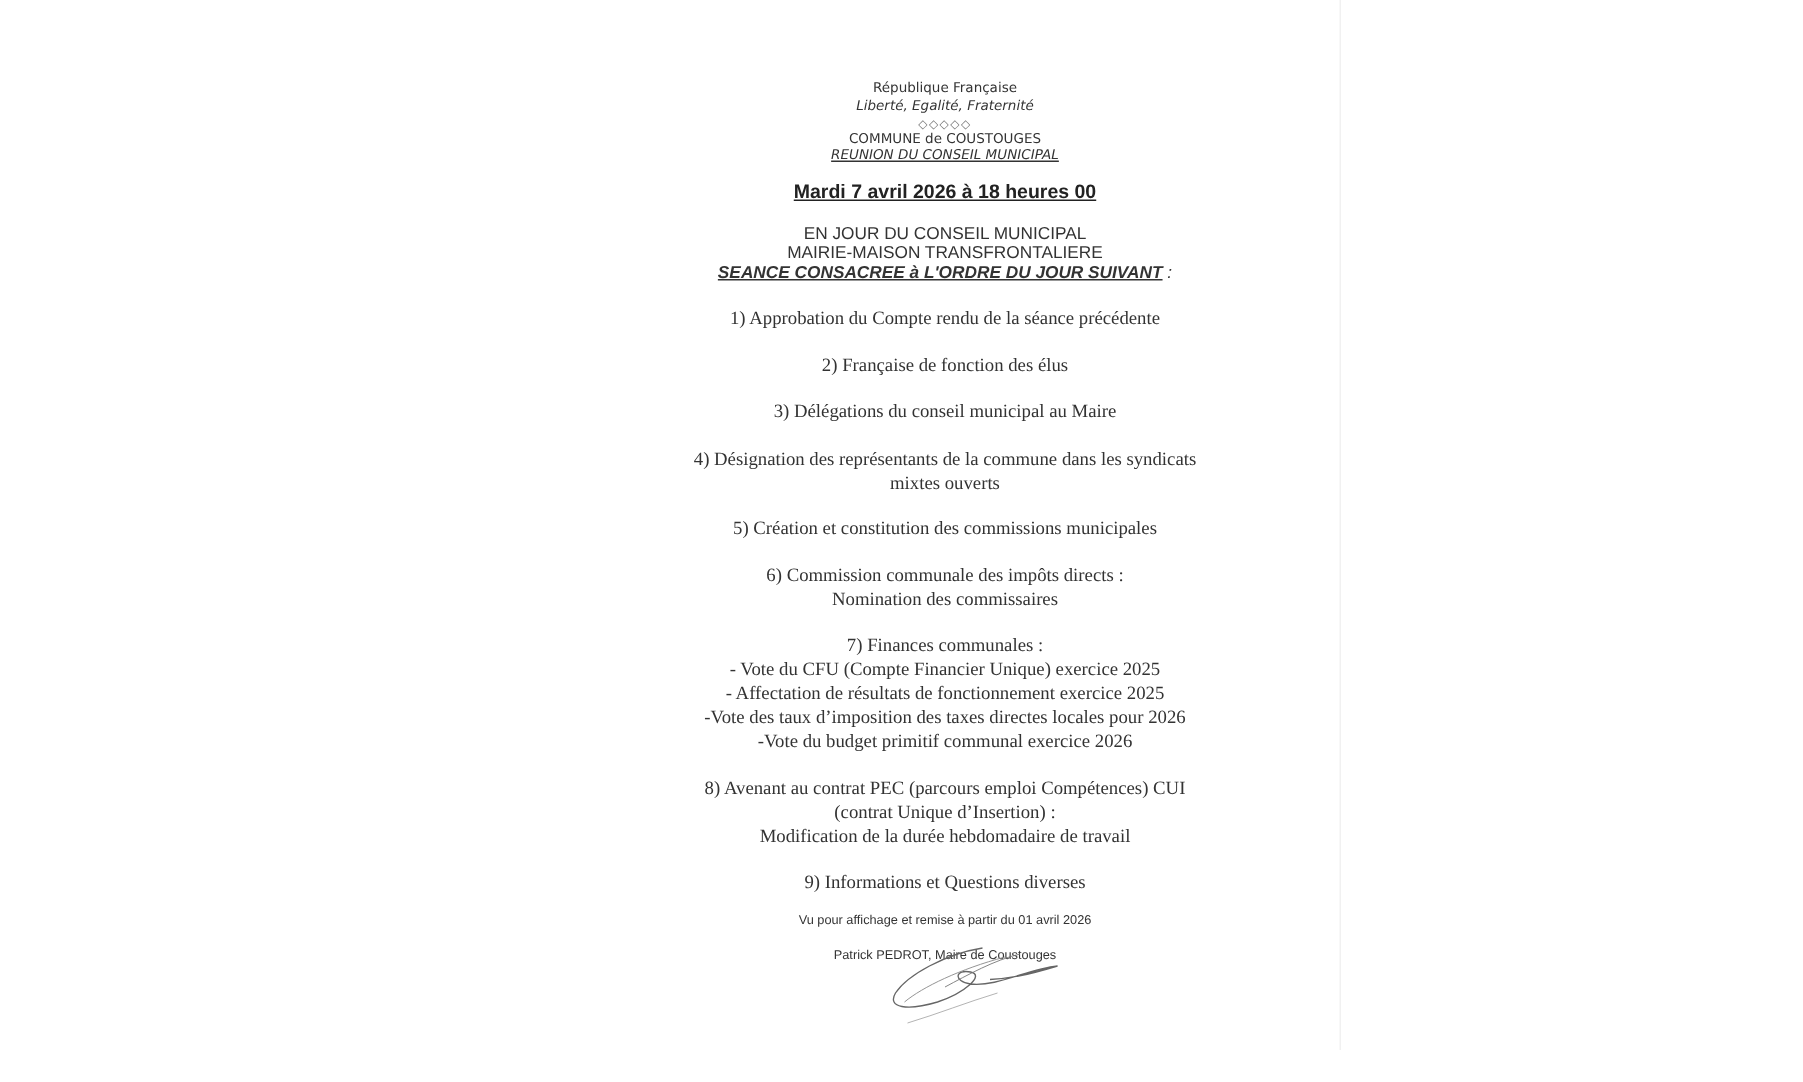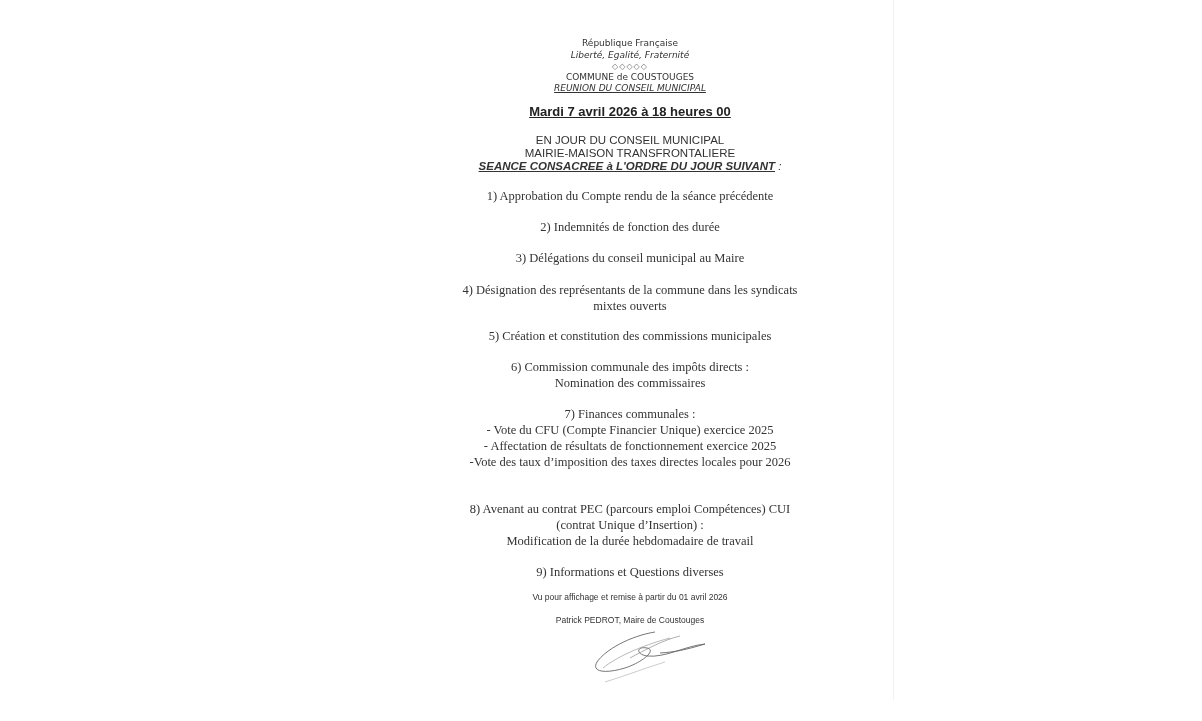--- a/index.html
+++ b/index.html
@@ -6,21 +6,21 @@
     body {
       width: 1202px; height: 721px; overflow: hidden;
       background: #ffffff; position: relative;
       font-family: "Liberation Serif", serif; color: #333;
     }
     .edge-line {
       position: absolute; left: 893px; top: 0; width: 1px; height: 700px;
       background: #f1f1f1;
     }
     .doc {
-      position: absolute; left: 400px; top: 0; width: 460px; height: 695px;
+      position: absolute; left: 400px; top: 16px; width: 460px; height: 695px;
       text-align: center;
     }
     .hdr { position: absolute; left: 0; width: 460px; font-family: "DejaVu Sans", sans-serif; font-size: 9px; color: #333; line-height: 11px; }
     .hdr.italic { font-style: italic; }
     .hdr.u { text-decoration: underline; }
     .diamonds { letter-spacing: 1px; color: #777; font-size: 8px; }
     .date {
       position: absolute; left: 0; width: 460px; top: 104px;
       font-family: "Liberation Sans", sans-serif; font-weight: bold; font-size: 13px;
       text-decoration: underline; color: #222;
@@ -58,21 +58,21 @@
   <div class="place" style="top:147px">MAIRIE-MAISON TRANSFRONTALIERE</div>
   <div class="place" style="top:160px">
     <span class="bold" style="font-weight:bold;font-style:italic;text-decoration:underline;text-align:right;">SEANCE CONSACREE à L'ORDRE DU JOUR SUIVANT</span><span style="font-style:italic;"> :</span>
   </div>
 
   <div class="item" style="top:188px">
     <span>1) </span><span class="u">Approbation du Compte rendu de la séance précédente</span>
   </div>
 
   <div class="item" style="top:219px">
-    <span>2) </span><span class="u">Indemnités de fonction des durée</span>
+    <span>2) </span><span class="u">Française de fonction des élus</span>
   </div>
 
   <div class="item" style="top:250px">
     <span>3) </span><span class="u">Délégations du conseil municipal au Maire</span>
   </div>
 
   <div class="item" style="top:282px">
     <div><span>4) </span><span class="u">Désignation des représentants de la commune dans les syndicats</span></div>
     <div><span class="u">mixtes ouverts</span></div>
   </div>
@@ -84,20 +84,21 @@
   <div class="item" style="top:359px">
     <div><span>6) </span><span class="u">Commission communale des impôts directs</span><span> :</span></div>
     <div>Nomination des commissaires</div>
   </div>
 
   <div class="item" style="top:406px">
     <div><span>7) </span><span class="u">Finances communales</span><span> :</span></div>
     <div>- Vote du CFU (Compte Financier Unique) exercice 2025</div>
     <div>- Affectation de résultats de fonctionnement exercice 2025</div>
     <div>-Vote des taux d’imposition des taxes directes locales pour 2026</div>
+    <div>-Vote du budget primitif communal exercice 2026</div>
   </div>
 
   <div class="item" style="top:501px">
     <div><span>8) </span><span class="u">Avenant au contrat PEC (parcours emploi Compétences) CUI</span></div>
     <div><span class="u">(contrat Unique d’Insertion)</span><span> :</span></div>
     <div>Modification de la durée hebdomadaire de travail</div>
   </div>
 
   <div class="item" style="top:564px">
     <span>9) </span><span class="u">Informations et Questions diverses</span>

